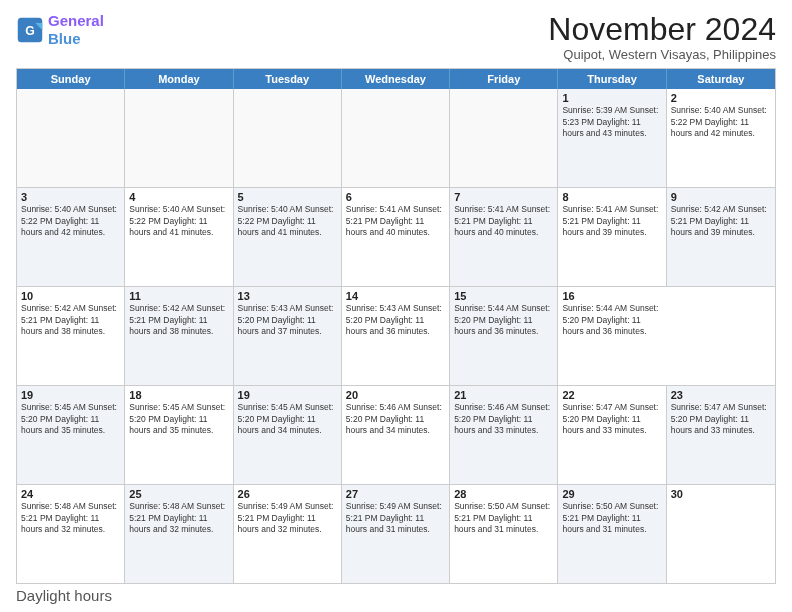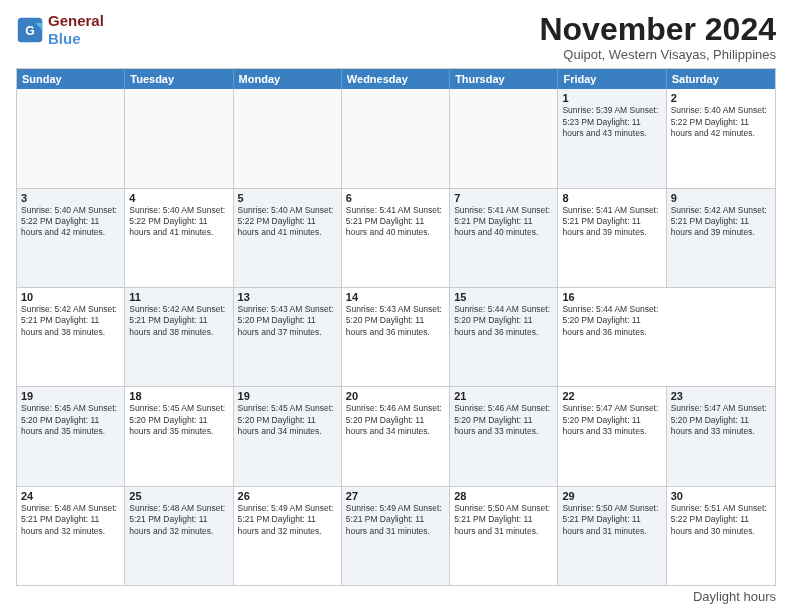--- a/index.html
+++ b/index.html
@@ -28,32 +28,32 @@
       align-items: center;
       gap: 4px;
     }
     .logo-text {
       font-size: 15px;
       font-weight: bold;
       color: #333;
       line-height: 1.2;
     }
     .logo-text span {
-      color: #7f1d1d;
+      color: #8b5cf6;
     }
     .logo-icon {
       width: 28px;
       height: 28px;
     }
     .title-block {
       text-align: right;
     }
     .main-title {
       font-size: 32px;
-      font-weight: bold;
+      font-weight: normal;
       color: #222;
       line-height: 1.1;
     }
     .subtitle {
       font-size: 13px;
       color: #555;
       margin-top: 0;
     }
     .calendar {
       flex: 1;
@@ -65,21 +65,21 @@
       display: grid;
       grid-template-columns: repeat(7, 1fr);
       background: #3a7fc1;
     }
     .cal-header-cell {
       color: #fff;
       font-weight: bold;
       font-size: 11px;
       padding: 4px 5px;
       border-right: 1px solid #5a9fd1;
-      text-align: left;
+      text-align: center;
     }
     .cal-header-cell:last-child { border-right: none; }
     .cal-body {
       flex: 1;
       display: flex;
       flex-direction: column;
     }
     .cal-row {
       display: grid;
       grid-template-columns: repeat(7, 1fr);
@@ -104,23 +104,23 @@
       color: #222;
       display: block;
       margin-bottom: 1px;
     }
     .cell-detail {
       font-size: 8.5px;
       color: #333;
       line-height: 1.35;
     }
     .footer-note {
-      font-size: 13px;
+      font-size: 15px;
       color: #555;
-      text-align: right;
+      text-align: left;
       margin-top: 3px;
     }
   </style>
 </head>
 <body>
 
 <div class="page">
   <div class="header">
     <div class="logo">
       <svg class="logo-icon" viewBox="0 0 32 32">
@@ -135,25 +135,25 @@
     </div>
     <div class="title-block">
       <div class="main-title">November 2024</div>
       <div class="subtitle">Quipot, Western Visayas, Philippines</div>
     </div>
   </div>
 
   <div class="calendar">
     <div class="cal-header">
     <div class="cal-header-cell">Sunday</div>
+        <div class="cal-header-cell">Monday</div>
         <div class="cal-header-cell">Tuesday</div>
-        <div class="cal-header-cell">Monday</div>
         <div class="cal-header-cell">Wednesday</div>
+        <div class="cal-header-cell">Friday</div>
         <div class="cal-header-cell">Thursday</div>
-        <div class="cal-header-cell">Friday</div>
         <div class="cal-header-cell">Saturday</div>
       </div>
     <div class="cal-body">
     <div class="cal-row">
           <div class="cal-cell empty"></div>
           <div class="cal-cell empty"></div>
           <div class="cal-cell empty"></div>
           <div class="cal-cell empty"></div>
           <div class="cal-cell empty"></div>
           <div class="cal-cell shaded">
@@ -355,22 +355,18 @@
           </div>
           <div class="cal-cell shaded">
             <span class="day-number">29</span>
             <div class="cell-detail">Sunrise: 5:50 AM
 Sunset: 5:21 PM
 Daylight: 11 hours
 and 31 minutes.</div>
           </div>
           <div class="cal-cell">
             <span class="day-number">30</span>
-            <div class="cell-detail">Sunrise: 5:51 AM
-Sunset: 5:22 PM
-Daylight: 11 hours
-and 30 minutes.</div>
           </div>
         </div>
       </div>
   </div>
   <div class="footer-note">Daylight hours</div>
 </div>
 
 </body></html>

